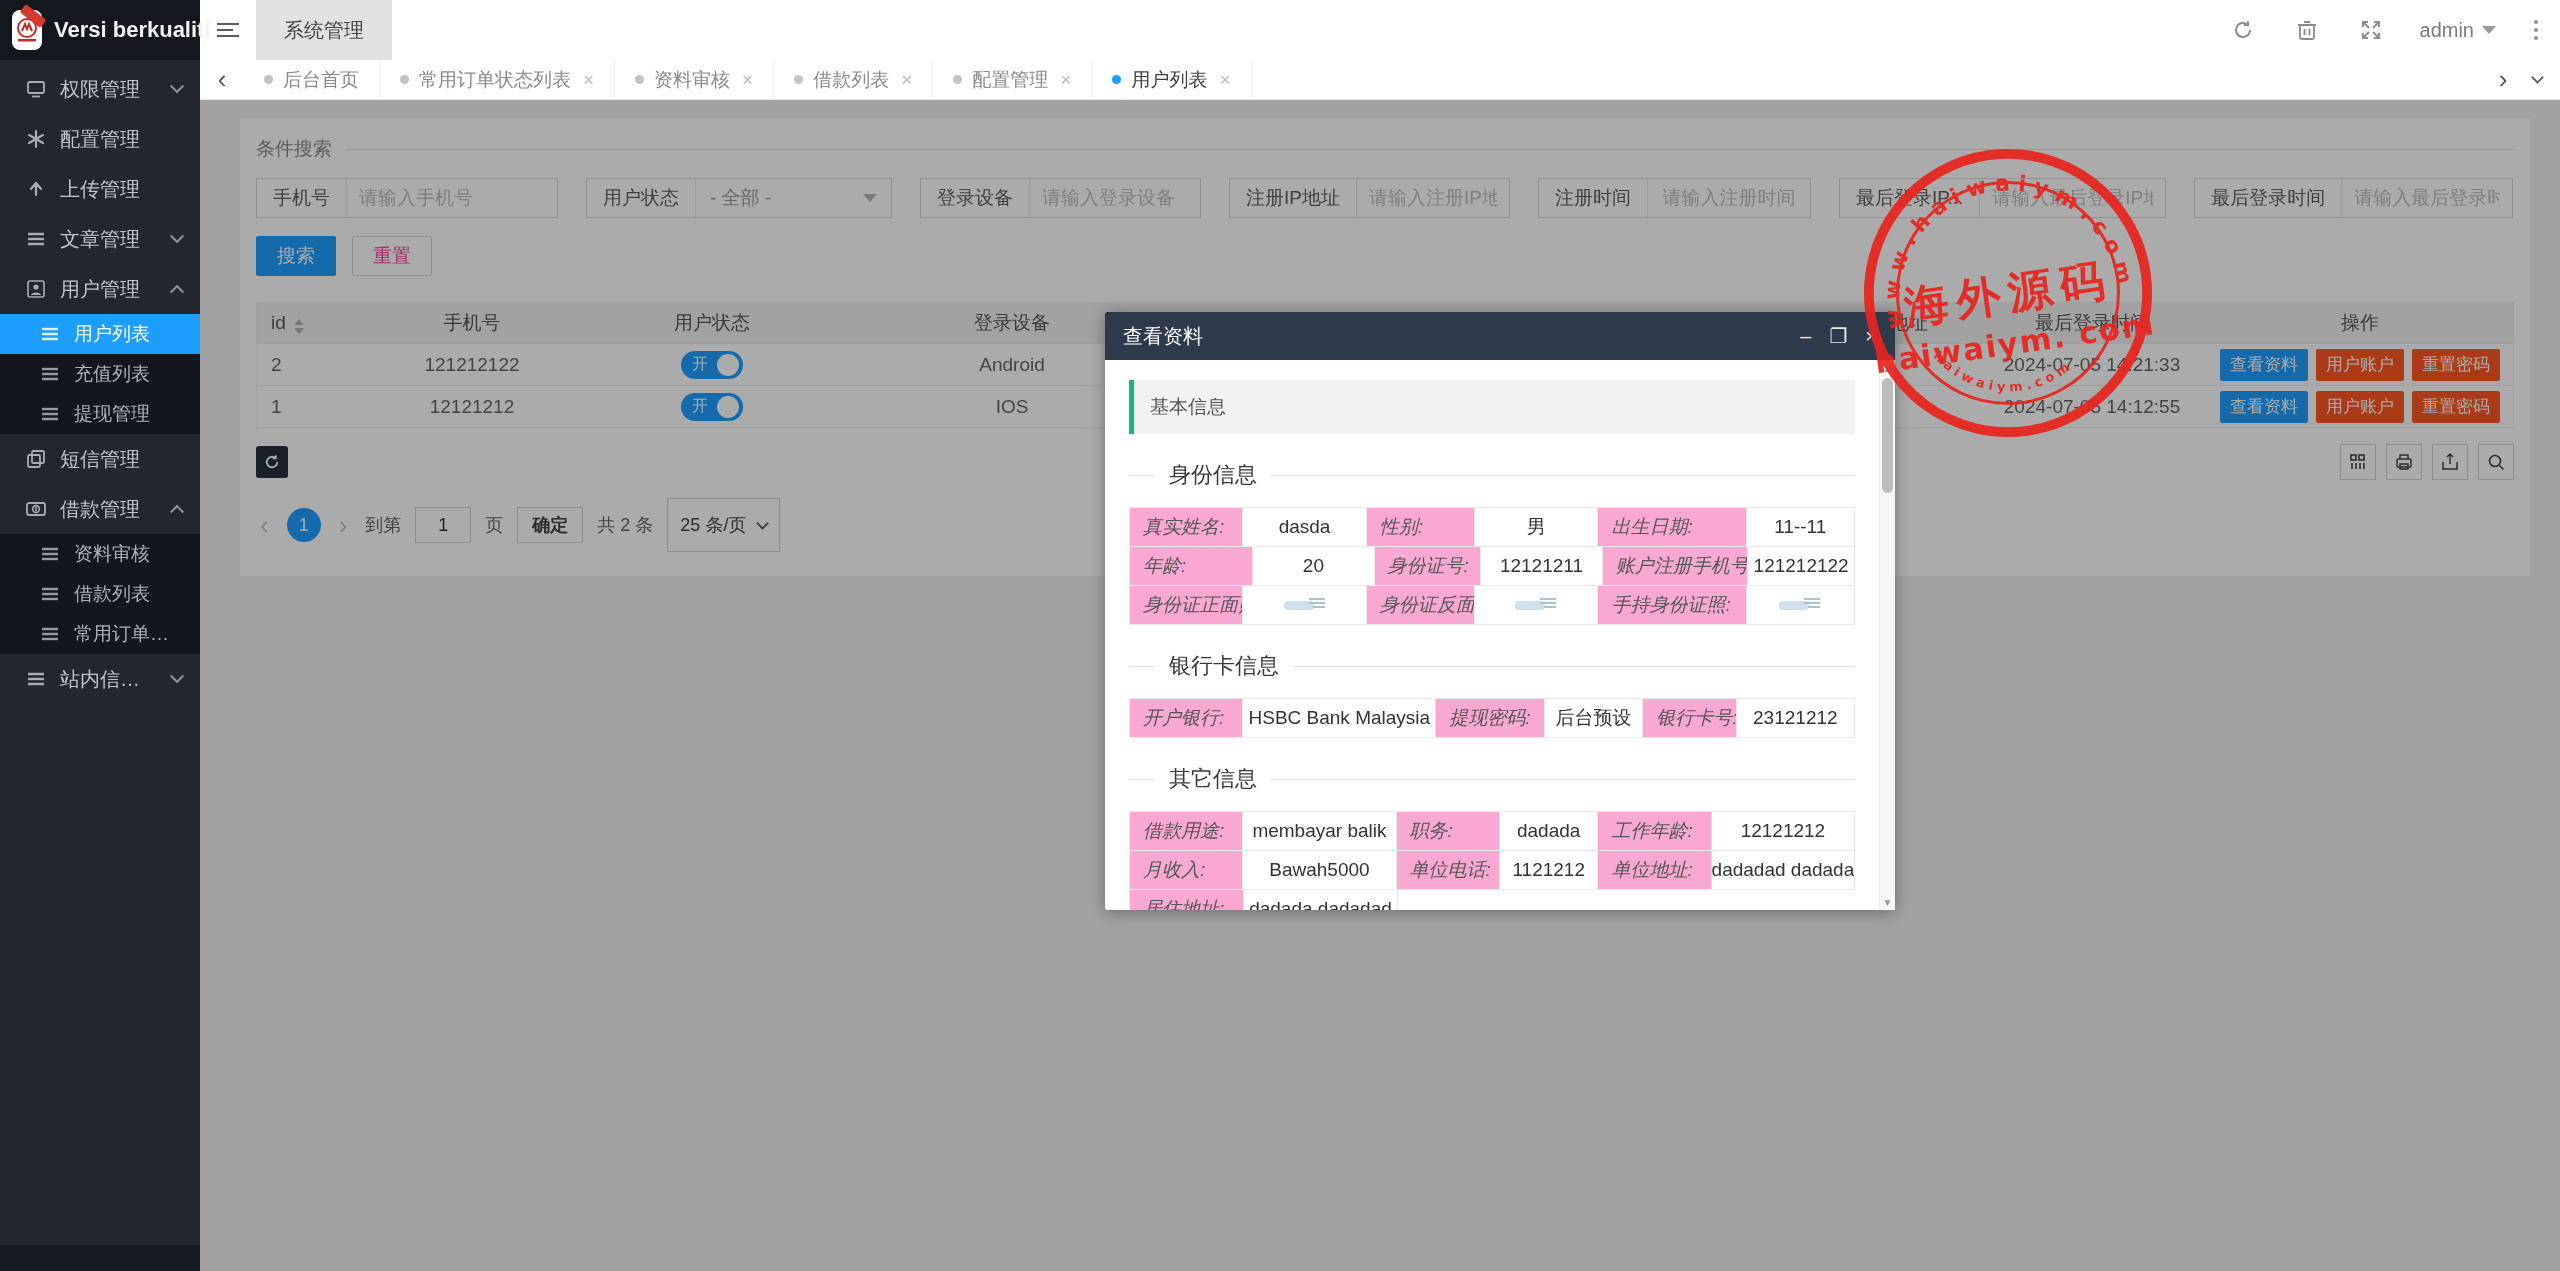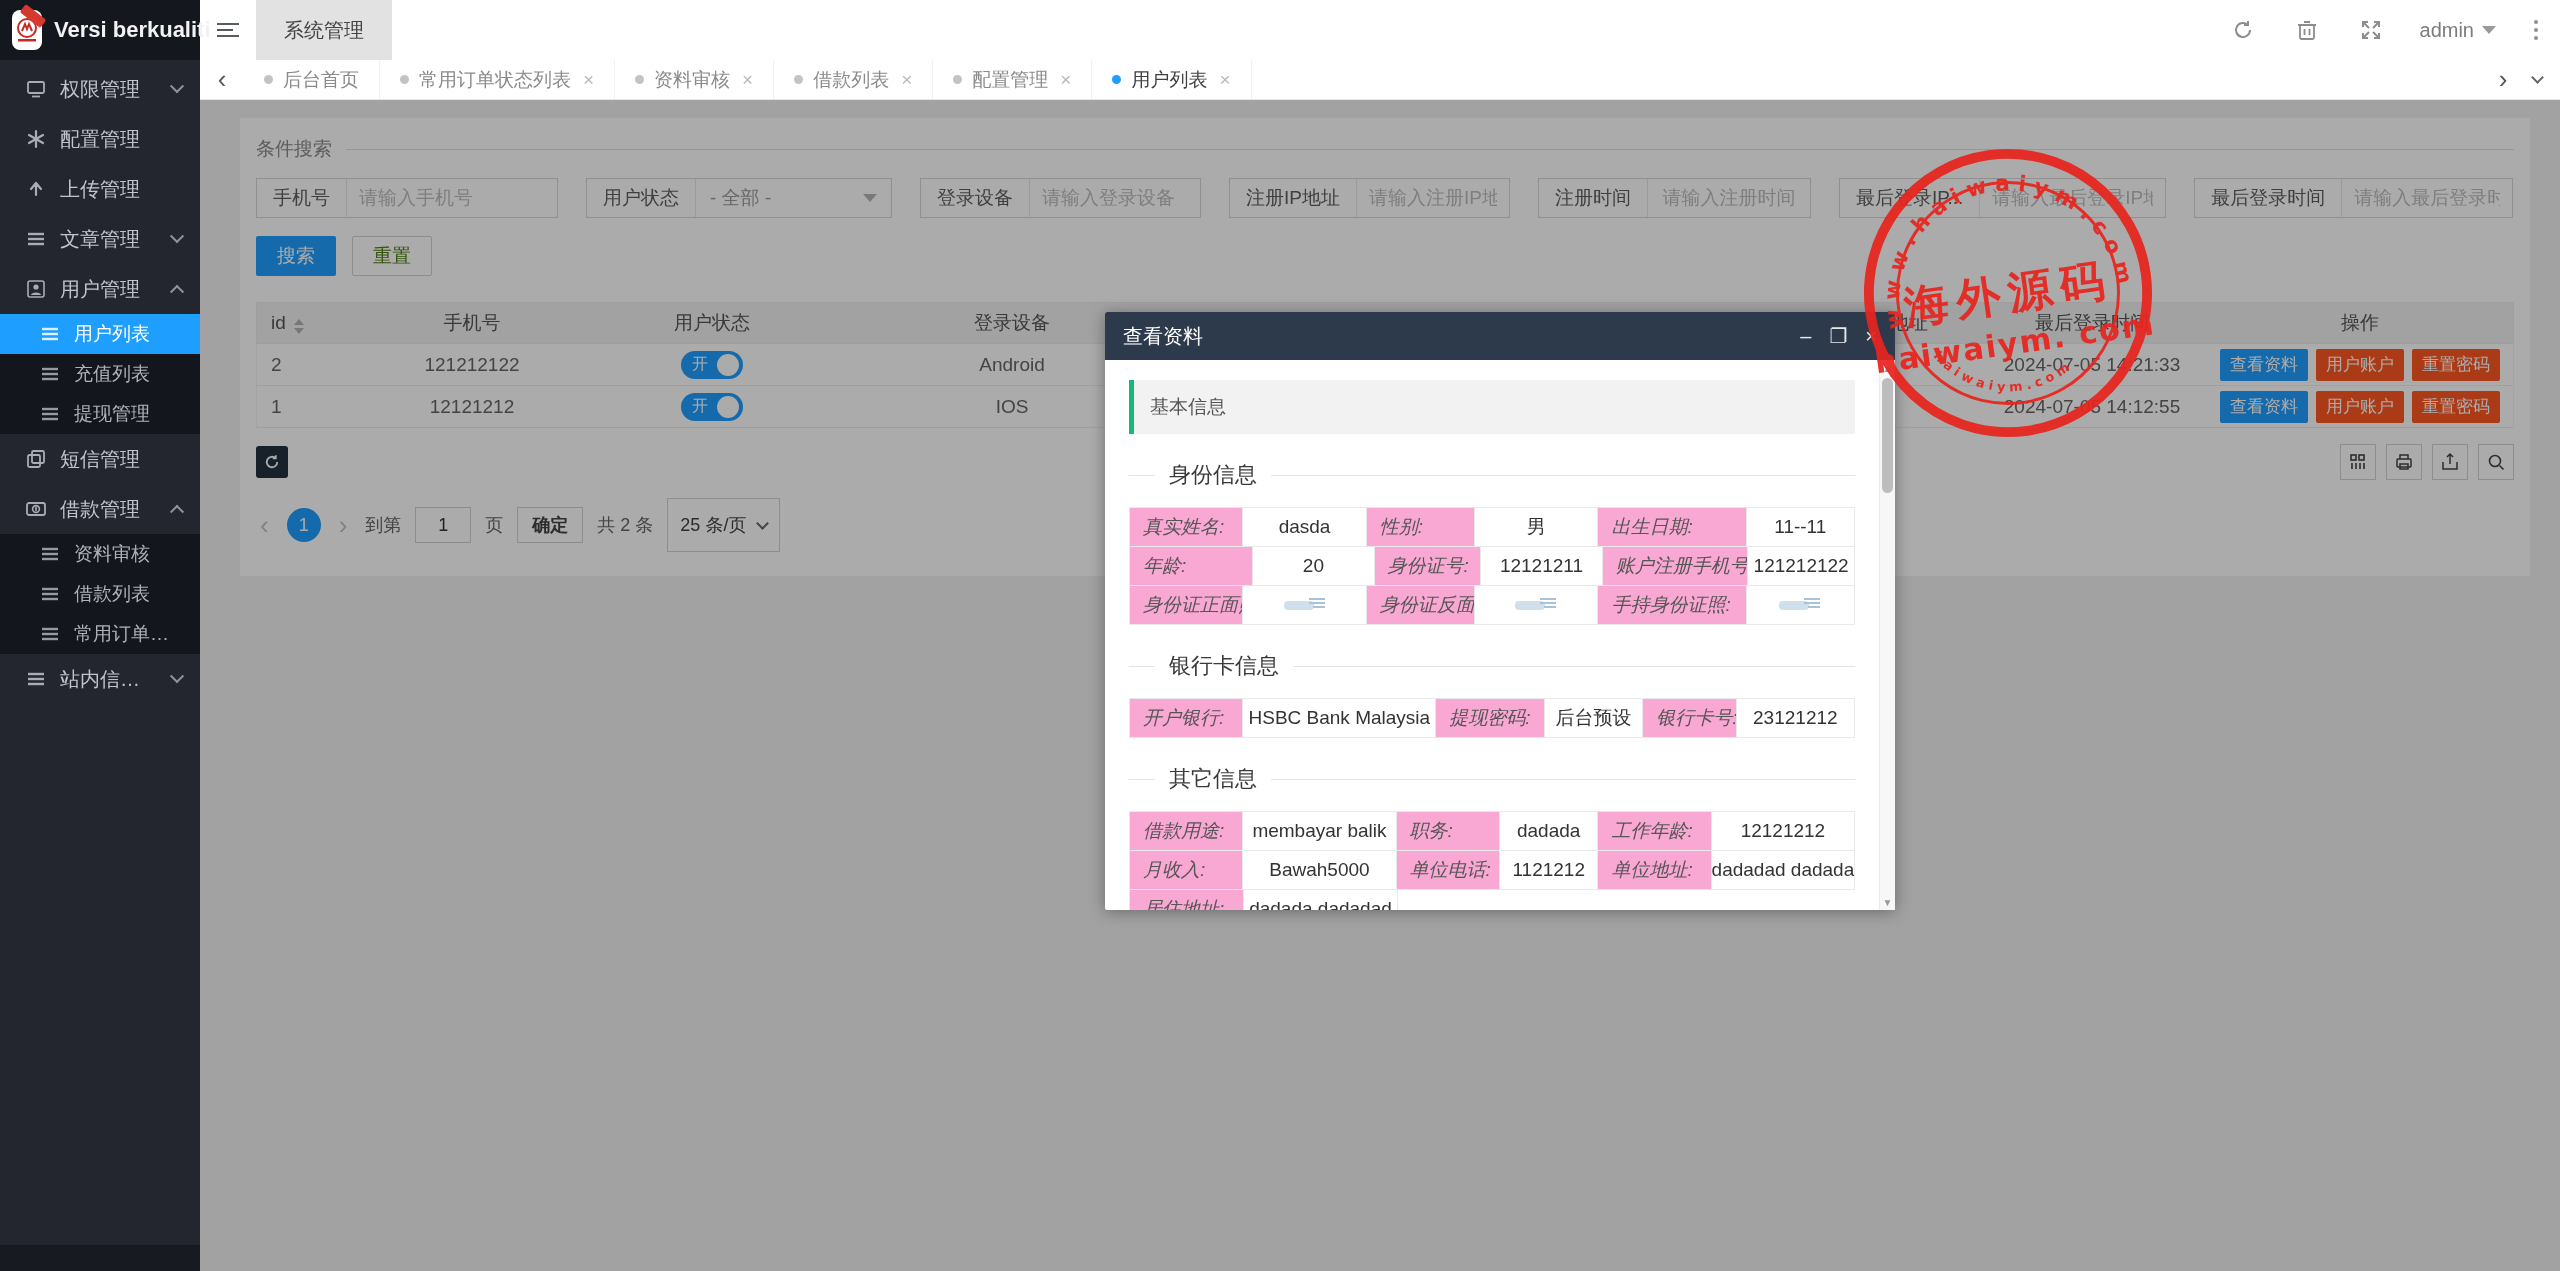--- a/index.html
+++ b/index.html
@@ -63,21 +63,21 @@
   .search-head::after { content:""; flex:1; height:1px; background:#e2e2e2; }
   .fields { display:flex; gap:28px; margin-top:16px; flex-wrap:nowrap; }
   .sg { display:flex; border:1px solid #d7d7d7; height:40px; background:#fff; }
   .sg .sl { display:flex; align-items:center; padding:0 16px; color:#5f5f5f; border-right:1px solid #e8e8e8; white-space:nowrap; font-size:19px;}
   .sg input { border:0; outline:0; padding:0 12px; font-size:19px; color:#333; font-family:inherit; }
   .sg input::placeholder { color:#bdbdbd; }
   .sg .sel { display:flex; align-items:center; justify-content:space-between; padding:0 14px; color:#9b9b9b; font-size:19px; cursor:pointer;}
   .btn-row { display:flex; gap:16px; margin-top:18px; }
   .btn { height:40px; padding:0 20px; font-size:19px; border-radius:2px; display:flex; align-items:center; cursor:pointer; border:1px solid transparent;}
   .btn.primary { background:#1E9FFF; color:#fff; }
-  .btn.plain { background:#fff; color:#4d7c0f; border-color:#d2d2d2; }
+  .btn.plain { background:#fff; color:#ec4899; border-color:#d2d2d2; }
 
   
   .table { margin-top:26px; font-size:19px; }
   .thead { display:flex; background:#f2f2f2; border:1px solid #eee; height:42px; align-items:center; color:#555; }
   .trow { display:flex; height:42px; align-items:center; border-bottom:1px solid #eee; border-left:1px solid #f5f5f5; border-right:1px solid #f5f5f5; color:#666;}
   .tc { display:flex; align-items:flex-end; justify-content:center; overflow:hidden; white-space:nowrap;}
   .c1{width:80px; justify-content:flex-start; padding-left:14px;} .c2{width:270px;} .c3{width:210px;} .c4{width:390px;}
   .c5{width:260px;} .c6{width:280px;} .c7{width:230px;} .c8{width:230px;} .c9{flex:1;}
   .sorter { display:flex; flex-direction:column; gap:3px; margin-left:8px; cursor:pointer;}
   .sorter i { width:0; height:0; border-left:5px solid transparent; border-right:5px solid transparent; display:block;}

